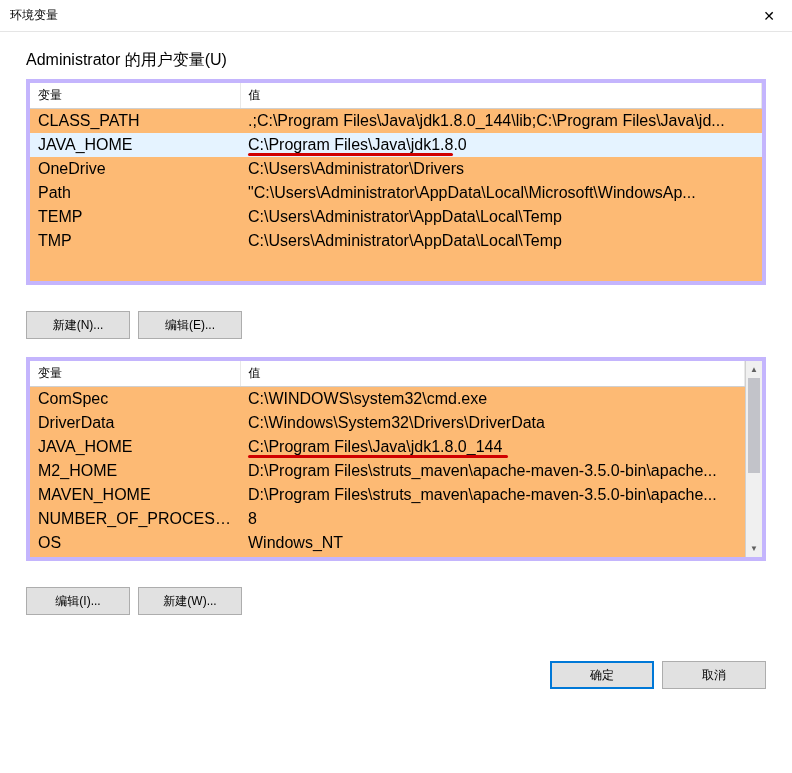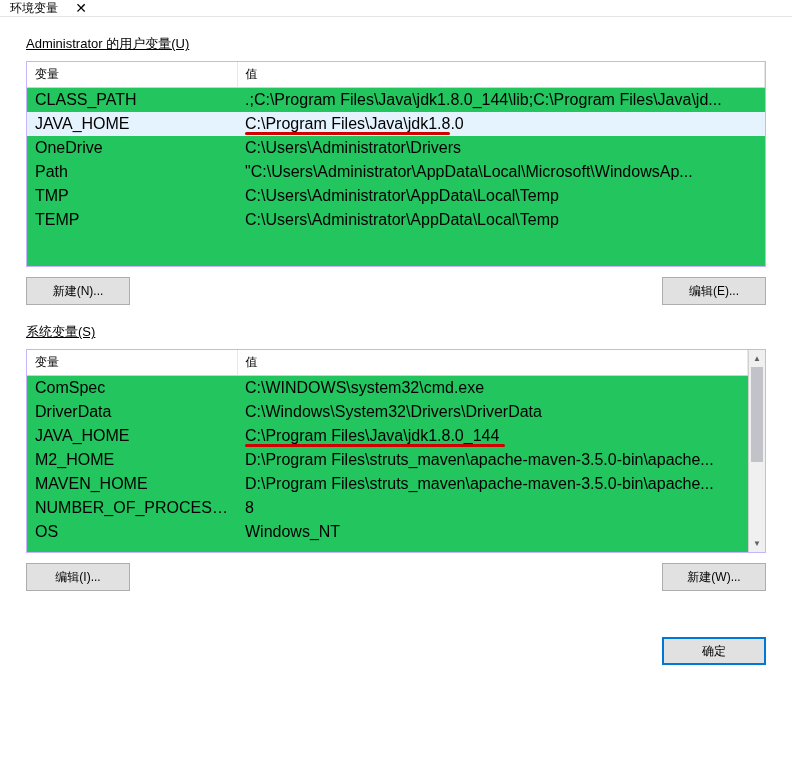--- a/index.html
+++ b/index.html
@@ -6,38 +6,39 @@
     body {
       font-family: "Microsoft YaHei", "Segoe UI", Tahoma, sans-serif;
       font-size: 12px;
       background: #fff;
       color: #000;
       width: 792px;
       height: 773px;
       overflow: hidden;
     }
     .titlebar {
-      height: 17px;
+      height: 32px;
       display: flex;
       align-items: center;
+      justify-content: space-between;
       padding: 0 0 0 10px;
       border-bottom: 1px solid #e5e5e5;
     }
     .titlebar .title { font-size: 12px; }
     .close-btn {
       width: 46px; height: 32px;
       display: flex; align-items: center; justify-content: center;
       font-size: 14px; cursor: pointer;
     }
     .content { padding: 18px 26px 14px 26px; }
     .section { margin-bottom: 18px; }
-    .section-label { font-size: 13px; margin-bottom: 8px; text-decoration: underline; }
+    .section-label { font-size: 16px; margin-bottom: 8px; }
     .table-wrap {
-      border: 1px solid #c4b5fd;
-      background: #22c55e;
+      border: 4px solid #c4b5fd;
+      background: #fdba74;
       position: relative;
     }
     table {
       width: 100%;
       border-collapse: collapse;
       table-layout: fixed;
     }
     th {
       text-align: left;
       font-weight: normal;
@@ -76,21 +77,21 @@
     .sys-scroll .arrow {
       height: 17px; display: flex; align-items: center; justify-content: center;
       font-size: 8px; color: #606060; cursor: pointer;
     }
     .sys-scroll .track { flex: 1; position: relative; }
     .sys-scroll .thumb {
       position: absolute; left: 2px; right: 2px; top: 0; height: 95px;
       background: #c2c3c9;
     }
     .button-row {
-      display: flex; justify-content: space-between; gap: 8px; margin-top: 10px;
+      display: flex; justify-content: flex-start; gap: 8px; margin-top: 26px;
     }
     button.win {
       min-width: 104px; height: 28px;
       background: #e1e1e1;
       border: 1px solid #adadad;
       font-family: inherit; font-size: 12px;
       padding: 0 14px; cursor: pointer;
     }
     button.win.primary { border: 2px solid #0078d7; background: #e1e1e1; }
     .footer-row {
@@ -136,38 +137,37 @@
             </tr>
             <tr>
               <td>OneDrive</td>
               <td>C:\Users\Administrator\Drivers</td>
             </tr>
             <tr>
               <td>Path</td>
               <td>"C:\Users\Administrator\AppData\Local\Microsoft\WindowsAp...</td>
             </tr>
             <tr>
+              <td>TEMP</td>
+              <td>C:\Users\Administrator\AppData\Local\Temp</td>
+            </tr>
+            <tr>
               <td>TMP</td>
-              <td>C:\Users\Administrator\AppData\Local\Temp</td>
-            </tr>
-            <tr>
-              <td>TEMP</td>
               <td>C:\Users\Administrator\AppData\Local\Temp</td>
             </tr>
           </tbody>
       </table>
     </div>
     <div class="button-row">
       <button class="win">新建(N)...</button>
       <button class="win">编辑(E)...</button>
     </div>
   </div>
 
   <div class="section">
-    <div class="section-label">系统变量(S)</div>
     <div class="table-wrap sys">
       <div class="sys-inner">
         <table>
           <colgroup>
               <col style="width:210px">
               <col>
             </colgroup>
           <thead>
             <tr>
               <th>变量</th>
@@ -217,13 +217,14 @@
     <div class="button-row">
       <button class="win">编辑(I)...</button>
       <button class="win">新建(W)...</button>
     </div>
   </div>
 
 </div>
 
 <div class="footer-row">
   <button class="win primary">确定</button>
+  <button class="win">取消</button>
 </div>
 
 </body></html>

